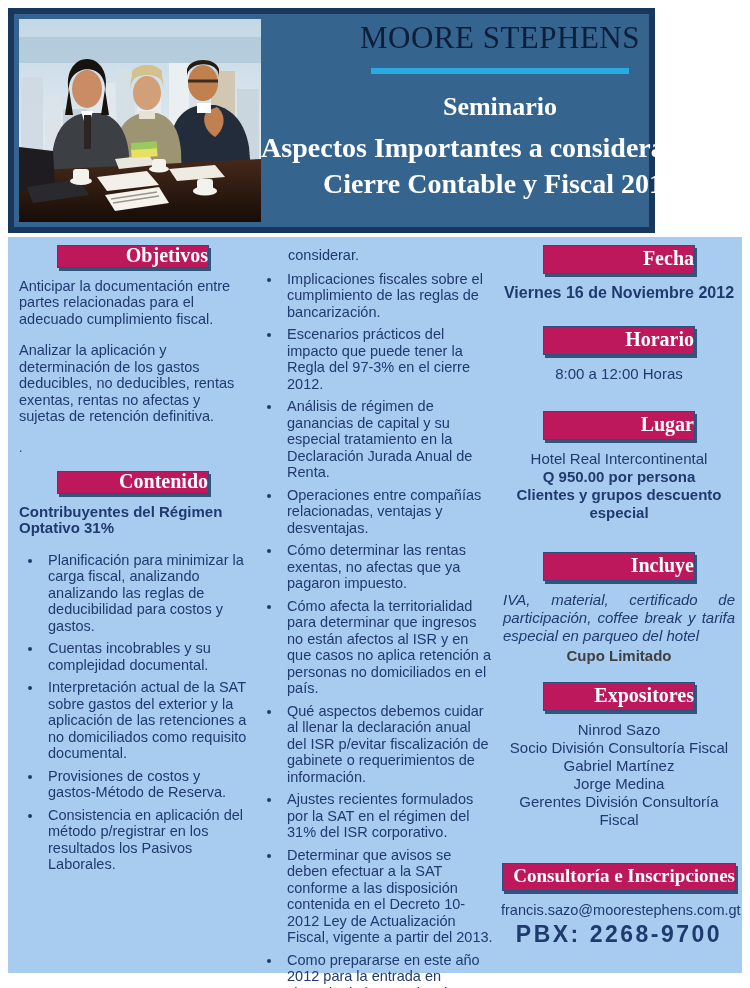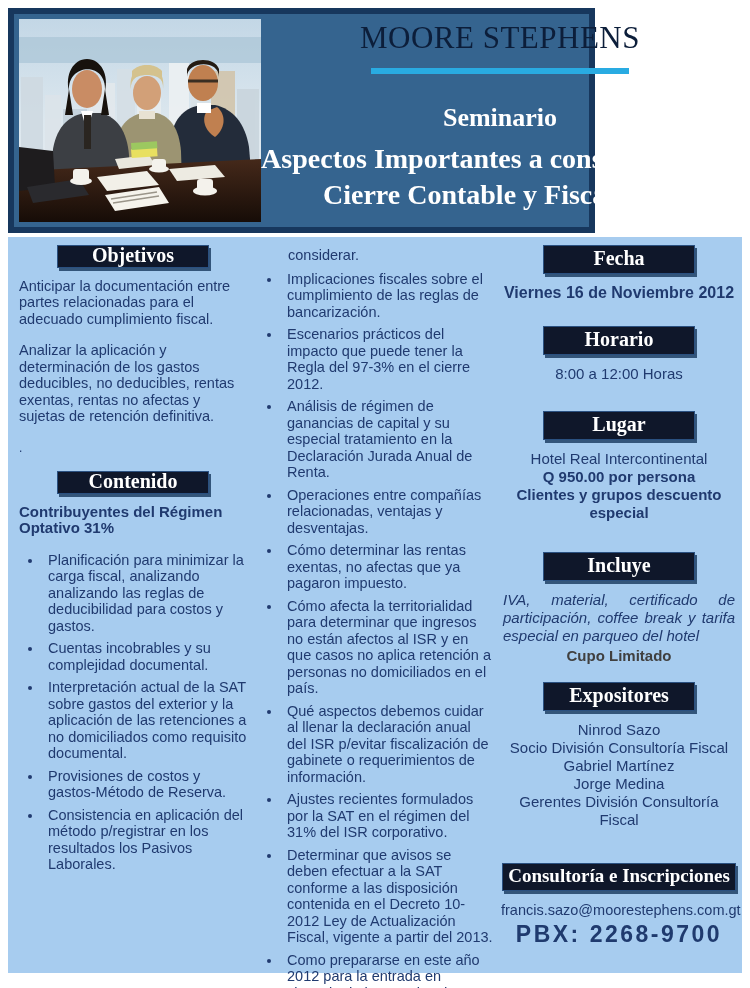--- a/index.html
+++ b/index.html
@@ -2,52 +2,52 @@
 <html><head>
 <meta charset="utf-8">
 <style>
   html,body{margin:0;padding:0;}
   body{
     width:750px;height:988px;position:relative;background:#ffffff;
     font-family:"Liberation Sans", sans-serif;overflow:hidden;
   }
   
   .banner{
-    position:absolute;left:8px;top:8px;width:587px;height:225px;
+    position:absolute;left:8px;top:8px;width:647px;height:225px;
     background:#35648F;border:6px solid #17375D;box-sizing:border-box;
   }
   .photo-wrap{position:absolute;left:5px;top:5px;width:242px;height:203px;overflow:hidden;}
   .brand-area{position:absolute;left:255px;top:6px;width:462px;text-align:center;}
   .brand-name{
     font-family:"Liberation Serif", serif;font-size:31px;color:#0C1E3A;
     letter-spacing:.5px;font-weight:normal;white-space:nowrap;
   }
   .brand-underline{width:258px;height:6px;background:#29ABE2;margin:12px auto 0;}
   .titles{
-    position:absolute;left:246px;top:89px;width:480px;text-align:center;
+    position:absolute;left:246px;top:78px;width:480px;text-align:center;
     color:#ffffff;font-family:"Liberation Serif", serif;font-weight:bold;
   }
   .seminario{font-size:26px;margin-bottom:8px;}
   .title-line{font-size:28px;line-height:36px;white-space:nowrap;}
   
   .content{
     position:absolute;left:8px;top:237px;width:734px;height:736px;
     background:#A7CCEF;box-sizing:border-box;padding:6px 5px;
   }
   .cols{display:flex;gap:5px;}
   .col{box-sizing:border-box;}
   .col-left{width:240px;padding:0 4px 0 6px;}
   .col-mid{width:242px;padding:0 2px;}
   .col-right{width:236px;text-align:center;}
   .txt{color:#203A6F;font-size:14.5px;line-height:16.5px;}
   .section-head{
-    background:#0f172a;border:1px solid #2A5080;
+    background:#be185d;border:1px solid #2A5080;
     box-shadow:2px 3px 0 rgba(23,55,93,.8);
     color:#ffffff;font-family:"Liberation Serif", serif;font-weight:bold;
-    font-size:20px;text-align:center;width:150px;margin:2px auto 10px;
+    font-size:20px;text-align:right;width:150px;margin:2px auto 10px;
     padding:1px 0 3px;
   }
   .col-left p{margin:0 0 15px;}
   .subtitle{font-weight:bold;font-size:15px;margin:0 0 16px;}
   ul.blist{margin:0;padding-left:24px;list-style:disc;}
   ul.blist li{margin-bottom:6px;padding-left:5px;}
   .continuation{margin:4px 0 7px 30px;}
   .tiny-dot{font-size:12px;margin:0;}
   
   .rc-value{color:#203A6F;font-size:15px;line-height:18px;}

